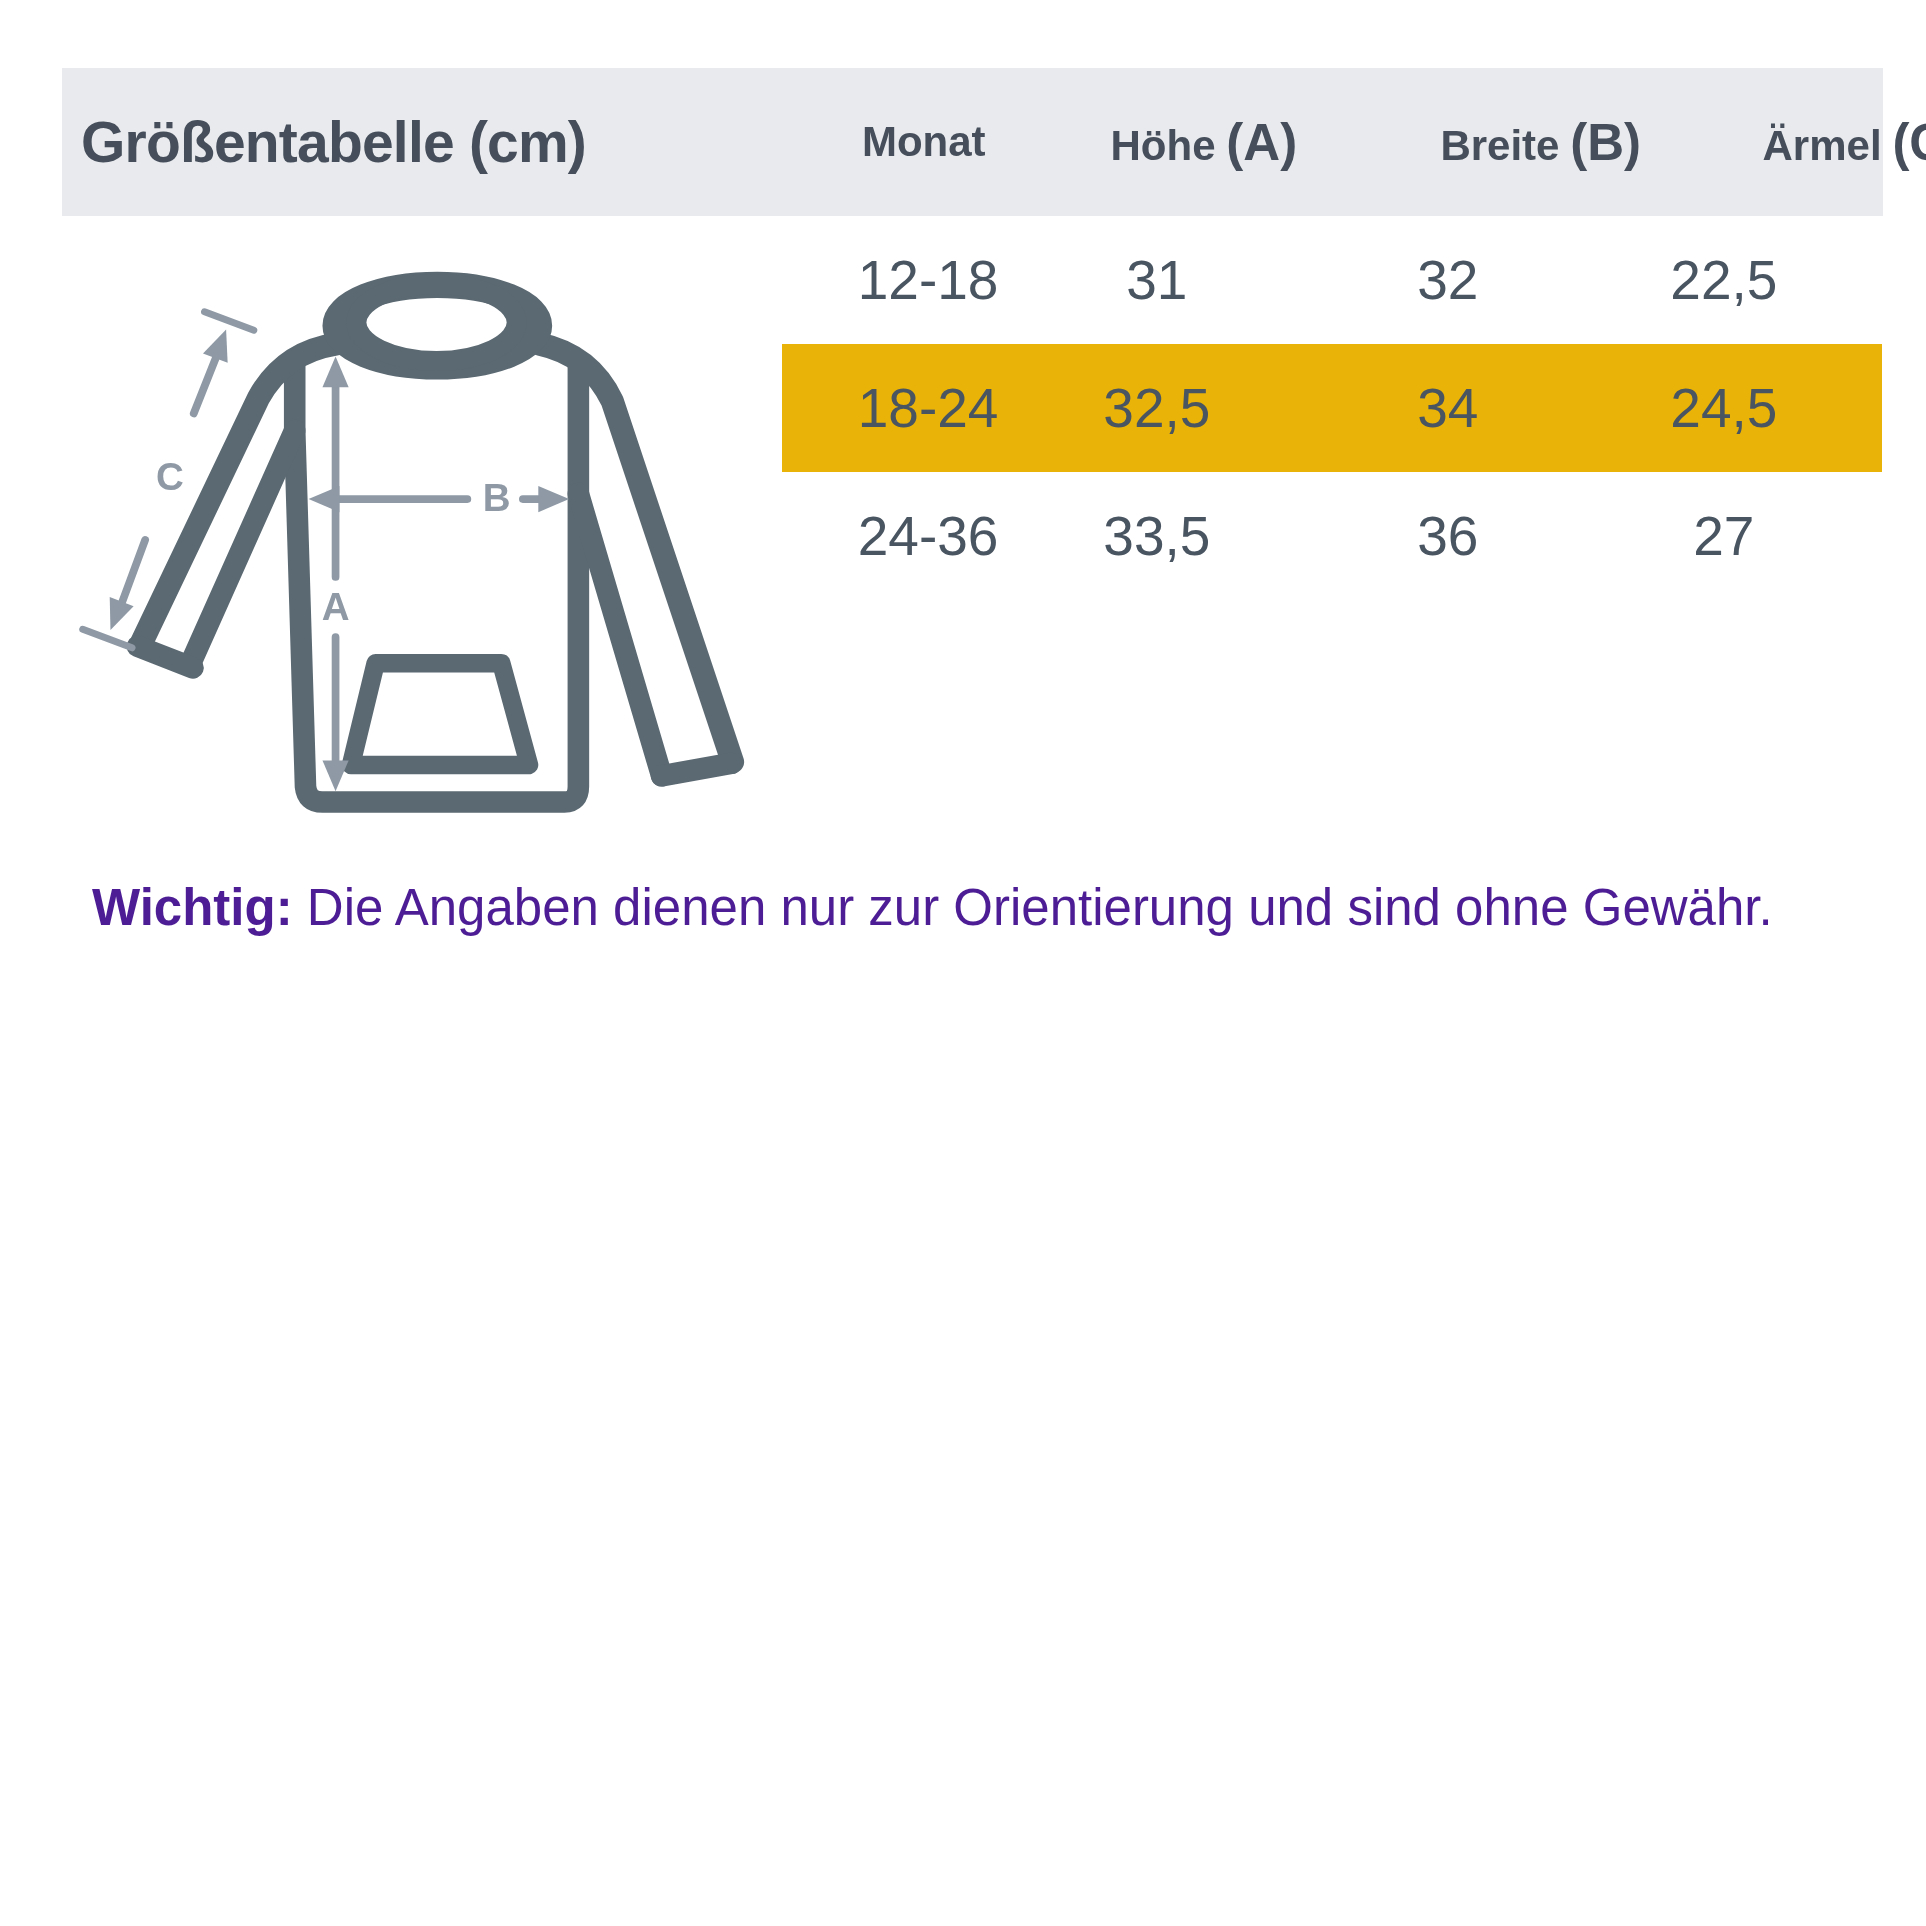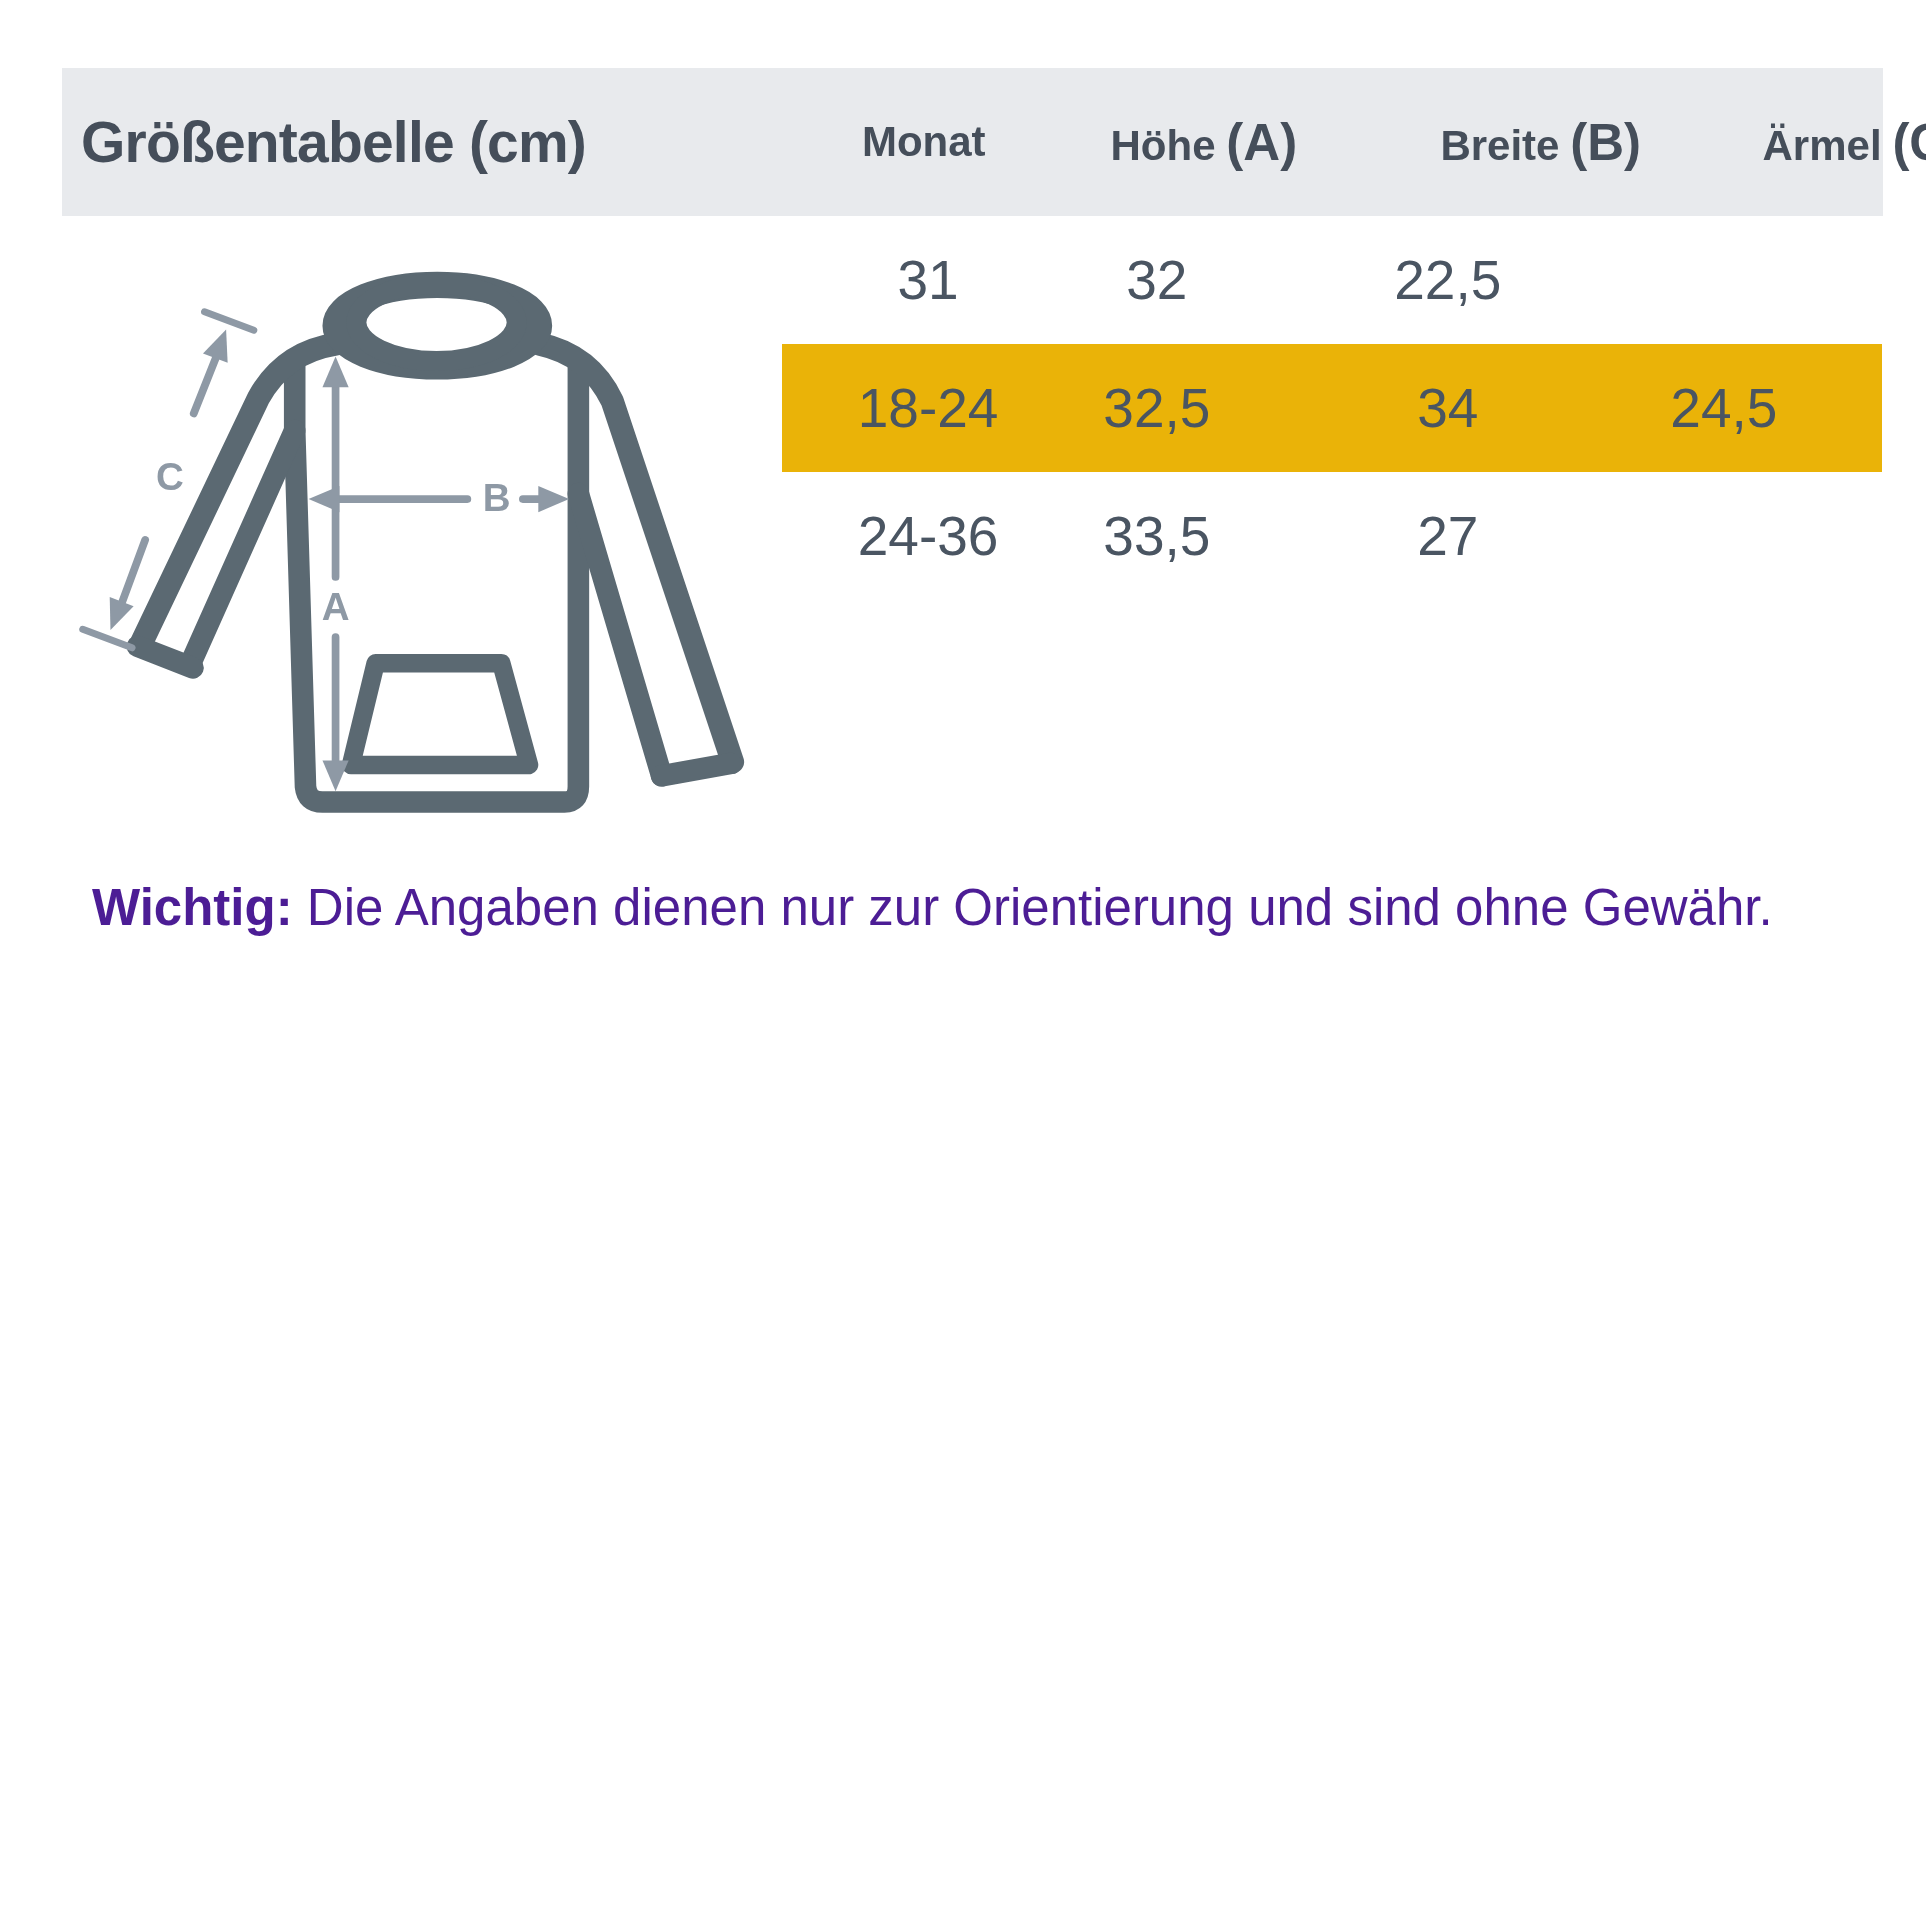--- a/index.html
+++ b/index.html
@@ -120,39 +120,41 @@
     <g fill="#8e99a5" font-family="Liberation Sans, sans-serif" font-size="50" font-weight="600" text-anchor="middle">
       <text x="395" y="484">A</text>
       <text x="604" y="343">B</text>
       <text x="180" y="315">C</text>
     </g>
   </svg>
 
   <div class="rows">
     <div class="trow">
       <div class="row-grid">
+        <div class="cell">12-18</div>
         <div class="cell">31</div>
         <div class="cell">32</div>
         <div class="cell">22,5</div>
         <div></div>
       </div>
     </div>
     <div class="trow alt">
       <div class="row-grid">
         <div class="cell">18-24</div>
         <div class="cell">32,5</div>
         <div class="cell">34</div>
         <div class="cell">24,5</div>
         <div></div>
       </div>
     </div>
     <div class="trow">
       <div class="row-grid">
         <div class="cell">24-36</div>
         <div class="cell">33,5</div>
+        <div class="cell">36</div>
         <div class="cell">27</div>
         <div></div>
       </div>
     </div>
   </div>
 
   <div class="note">
     <span class="lead">Wichtig:</span><span> Die Angaben dienen nur zur Orientierung und sind ohne Gewähr.</span><br>
   </div>
 

